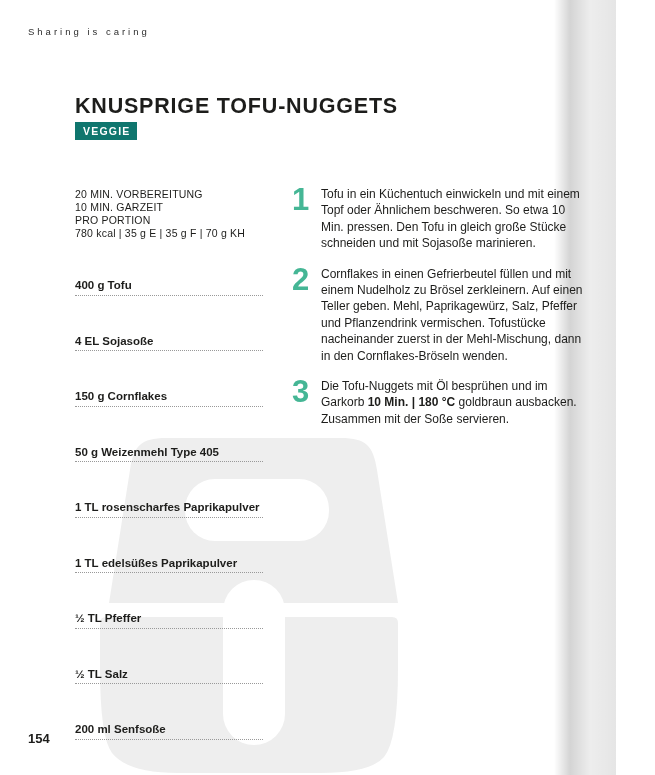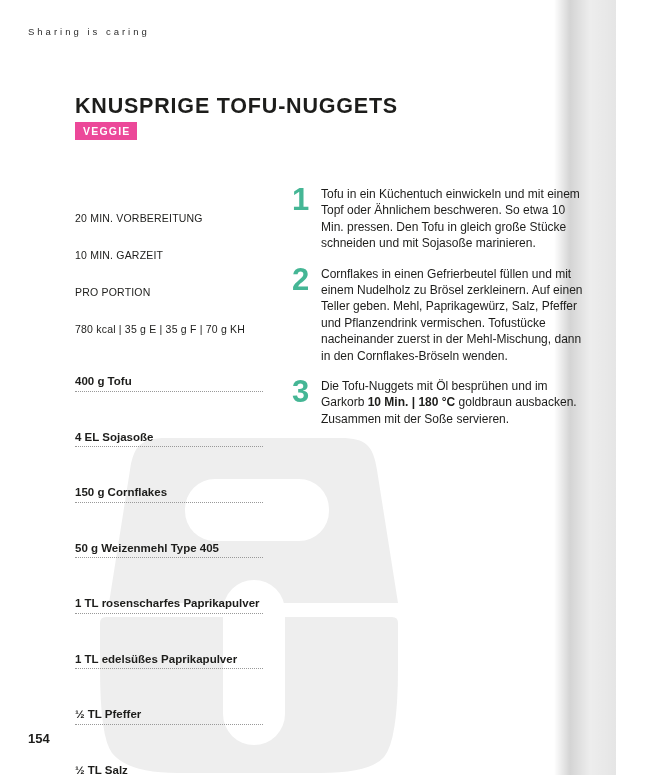--- a/index.html
+++ b/index.html
@@ -38,32 +38,32 @@
   }
   .title {
     position: absolute; left: 75px; top: 94px;
     margin: 0;
     font-size: 21.5px; font-weight: 800;
     letter-spacing: 0.8px;
     color: #1d1d1b;
   }
   .badge {
     position: absolute; left: 75px; top: 122px;
-    background: #ec4899;
+    background: #0f766e;
     color: #ffffff;
     font-size: 10.5px; font-weight: 700;
     letter-spacing: 1.2px;
     padding: 3px 7px 3px 8px;
   }
   .left-col {
     position: absolute; left: 75px; top: 188px;
     width: 192px;
   }
   .meta { font-size: 10.5px; line-height: 13px; letter-spacing: 0.2px; }
-  .meta div { white-space: nowrap; margin-top: 24px; }
+  .meta div { white-space: nowrap; }
   .ingredients {
     list-style: none; margin: 7px 0 0 0; padding: 0;
     width: 188px;
   }
   .ingredients li {
     font-size: 11.5px; font-weight: 700; line-height: 12px;
     padding: 3px 0 3.5px 0;
     border-bottom: 1px dotted #999;
     white-space: nowrap;
     margin-top: 36px;
@@ -124,20 +124,21 @@
     </div>
     <ul class="ingredients">
       <li>400 g Tofu</li>
       <li>4 EL Sojasoße</li>
       <li>150 g Cornflakes</li>
       <li>50 g Weizenmehl Type 405</li>
       <li>1 TL rosenscharfes Paprikapulver</li>
       <li>1 TL edelsüßes Paprikapulver</li>
       <li>½ TL Pfeffer</li>
       <li>½ TL Salz</li>
+      <li>200 ml Senfsoße</li>
       <li>Öl zum Besprühen</li>
     </ul>
   </div>
 
   <div class="right-col">
     <div class="step">
       <div class="step-num">1</div>
       <p class="step-text"><span>Tofu in ein Küchentuch einwickeln und mit einem Topf oder Ähnlichem beschweren. So etwa 10 Min. pressen. Den Tofu in gleich große Stücke schneiden und mit Sojasoße marinieren.</span><strong></strong><span></span></p>
     </div>
     <div class="step">

